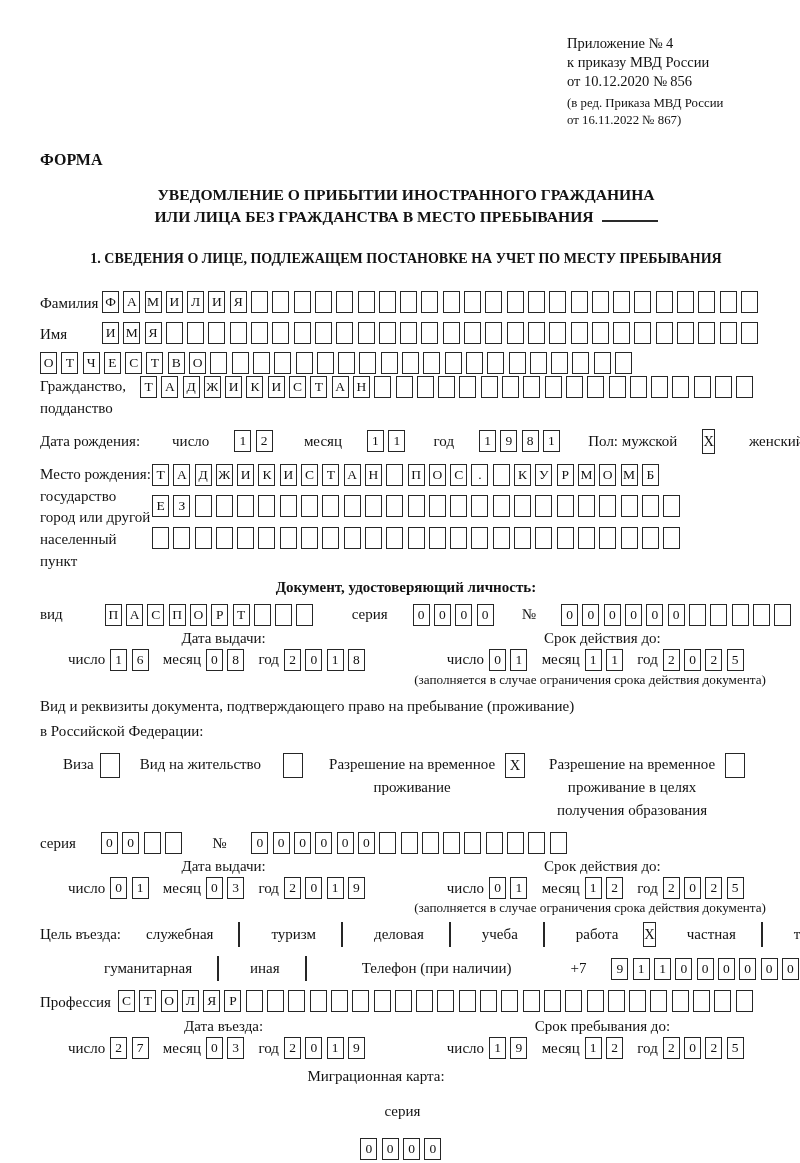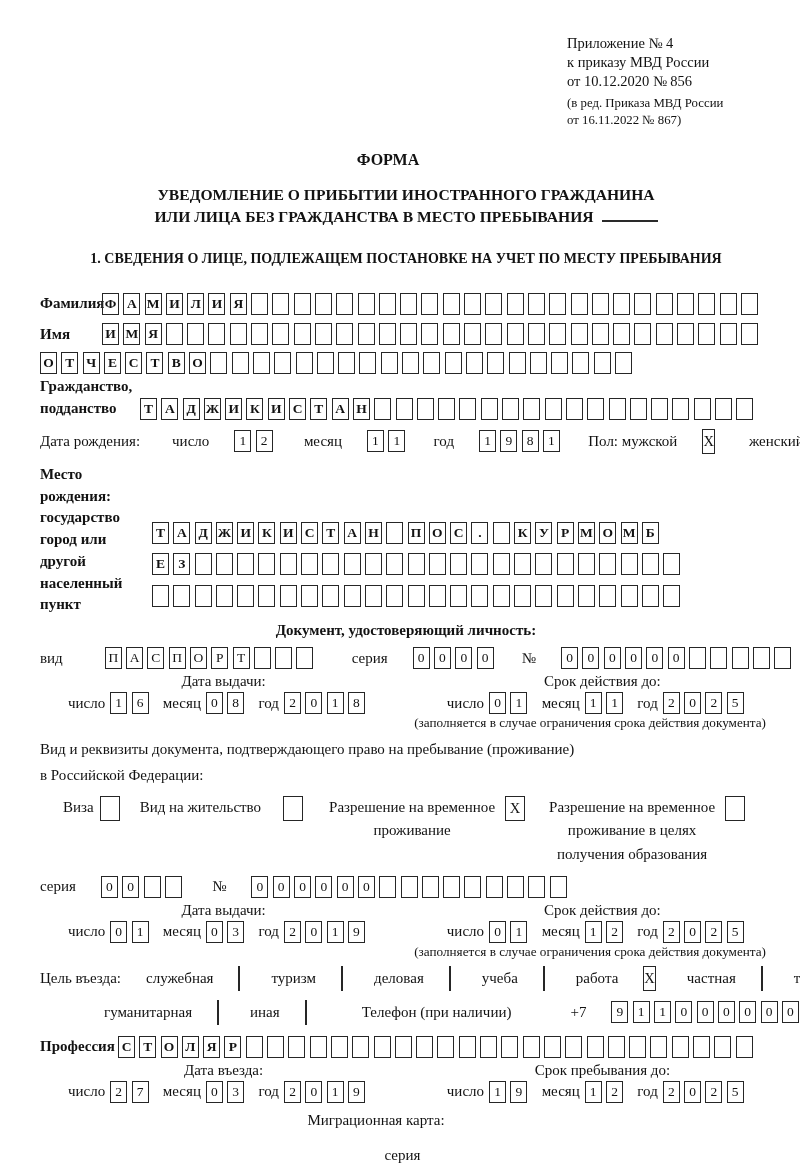--- a/index.html
+++ b/index.html
@@ -6,39 +6,39 @@
   html,body { background:#ffffff; }
   body {
     width:800px; height:1163px; overflow:hidden;
     font-family:"Liberation Serif", serif; color:#121212;
   }
   .page { padding:34px 28px 0 40px; }
 
   
   .appendix { margin-left:527px; font-size:14.5px; line-height:1.32; }
   .edition  { margin-left:527px; font-size:12.8px; line-height:1.3; margin-top:4px; }
-  .forma { text-align:center; padding-right:36px; margin-top:22px; font-weight:bold; font-size:16px; }
+  .forma { text-align:left; padding-right:36px; margin-top:22px; font-weight:bold; font-size:16px; }
 
   .title { text-align:center; font-weight:bold; font-size:15.6px; line-height:1.42; margin-top:15px; }
   .title-underline { display:inline-block; width:56px; border-bottom:2.2px solid #2a2a2a; height:14px; margin-left:8px; }
 
   .sect { text-align:center; font-weight:bold; font-size:14px; margin-top:23px; margin-bottom:24px; }
 
   .lbl { font-size:15px; white-space:nowrap; }
   .cells { display:inline-flex; flex-wrap:nowrap; }
   .cell {
     flex:0 0 auto; width:17px; height:22px; border:1.6px solid #262626;
     margin-right:4.3px; text-align:center; font-size:13.5px; line-height:19px;
   }
   .checkbox {
     display:inline-block; width:20px; height:25px; border:1.7px solid #262626;
     text-align:center; font-size:14.5px; line-height:22px; vertical-align:middle;
   }
 
-  .row { display:flex; align-items:flex-end; margin-bottom:7px;font-weight:bold; }
+  .row { display:flex; align-items:flex-start; margin-bottom:7px; }
   .row .lbl { padding-top:2px; }
   .lblcol { flex:0 0 auto; font-size:15px; line-height:1.45; }
 
   .w62 { width:62px; } .w113 { width:113px; } .w100 { width:100px; }
   .w112 { width:112px; } .w78 { width:78px; } .w143 { width:143px; }
 
   .stackrows .cells { margin-bottom:9.5px; display:flex; }
 
   .center-bold { text-align:center; font-weight:bold; font-size:15px; margin:6px 0 8px 0; }
 

